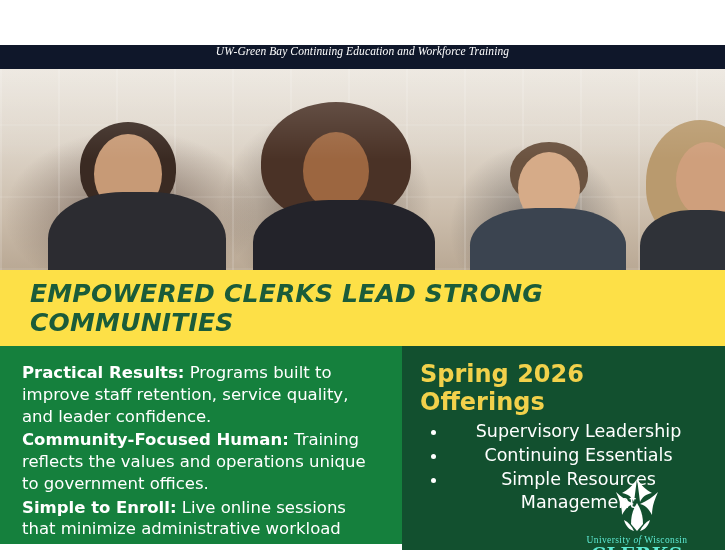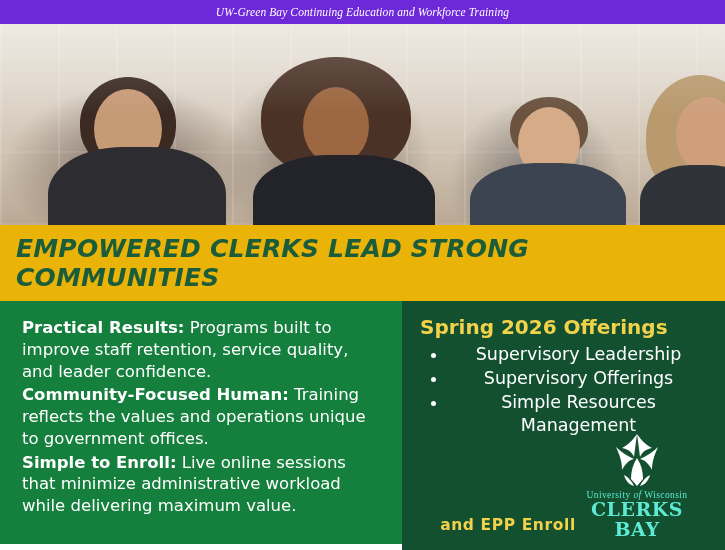--- a/index.html
+++ b/index.html
@@ -17,29 +17,29 @@
     position: relative;
     width: 725px;
     height: 550px;
     background: #ffffff;
     overflow: hidden;
   }
 
   
   .top-banner {
     height: 24px;
-    background: #6d28d9;
+    background: #0f172a;
     color: #ffffff;
     display: flex;
-    align-items: center;
     justify-content: center;
     font-size: 11.5px;
     font-style: italic;
     letter-spacing: 0.1px;
     font-family: "Liberation Serif", serif;
+    margin-top: 45px;
   }
 
   
   .hero {
     position: relative;
     height: 201px;
     overflow: hidden;
     background: #c9b9a6;
   }
   .hero-photo {
@@ -109,22 +109,22 @@
     inset: 0;
     background: linear-gradient(180deg, rgba(255,255,255,0.22), rgba(255,255,255,0) 45%);
     pointer-events: none;
   }
 
   
   .headline-band {
     height: 76px;
     display: flex;
     align-items: center;
-    padding-left: 16px;
-    background: #eab308;
+    padding-left: 30px;
+    background: #fde047;
   }
   .headline {
     color: #1b5c3a;
     font-size: 25px;
     font-weight: bold;
     font-style: italic;
     letter-spacing: 0.2px;
     font-family: "DejaVu Sans", sans-serif;
   }
 
@@ -151,21 +151,21 @@
 
   .col-right {
     width: 323px;
     background: #12502f;
     color: #ffffff;
     padding: 14px 16px 0 16px;
     box-sizing: border-box;
     position: relative;
   }
   .offers-title {
-    font-size: 20px;
+    font-size: 24px;
     font-weight: bold;
     color: #f2d14b;
     margin: 0 0 4px 2px;
     font-family: "DejaVu Sans", sans-serif;
   }
   .offers-list {
     margin: 0;
     padding-left: 30px;
     list-style: disc;
   }
@@ -284,21 +284,21 @@
       </p>
       <p>
         <b>Simple to Enroll:</b><span> Live online sessions that minimize administrative workload while delivering maximum value.</span>
       </p>
     </div>
 
     <div class="col-right">
       <div class="offers-title">Spring 2026 Offerings</div>
       <ul class="offers-list">
         <li>Supervisory Leadership</li>
-        <li>Supervisory Offerings</li>
+        <li>Continuing Essentials</li>
         <li>Simple Resources Management</li>
       </ul>
 
       <div class="cert-block">
         <div>and EPP Enroll</div>
       </div>
 
       <div class="logo">
         <div class="logo-mark">
           <svg viewBox="0 0 62 58" width="62" height="58" aria-hidden="true">

